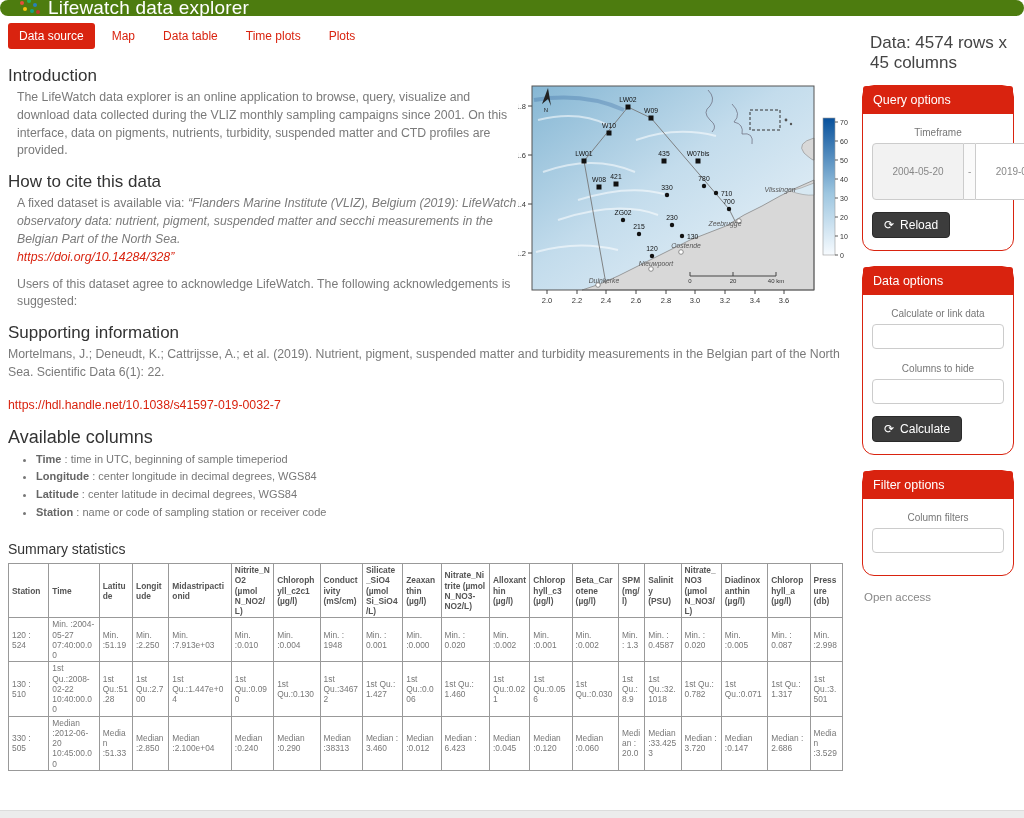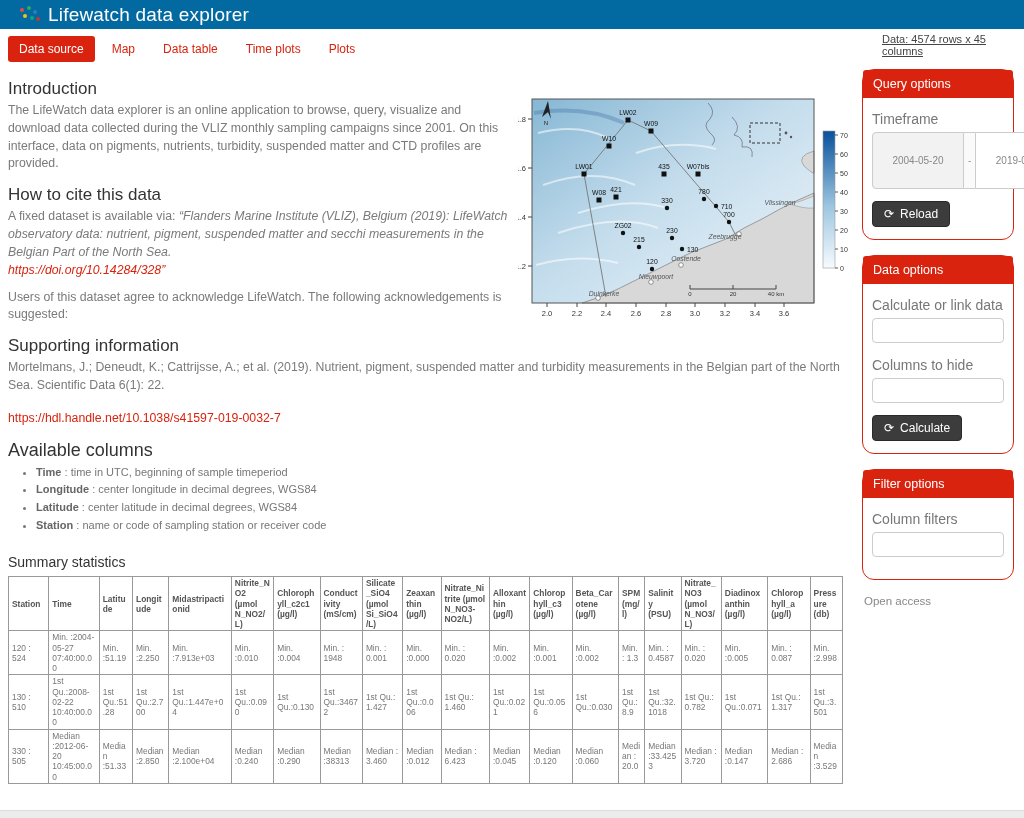--- a/index.html
+++ b/index.html
@@ -1,46 +1,46 @@
 <!DOCTYPE html>
 <html><head>
 <meta charset="utf-8">
 <style>
   html,body{margin:0;padding:0;}
   body{width:1024px;height:818px;position:relative;overflow:hidden;background:#fff;
        font-family:"Liberation Sans",sans-serif;color:#777;font-size:12.3px;}
   
-  .topbar{height:29px;background:#0369a1;display:flex;align-items:center;}
+  .topbar{height:16px;background:#4d7c0f;display:flex;align-items:center;border-radius:13px;}
   .logo{position:relative;width:26px;height:20px;margin-left:16px;}
   .logo i{position:absolute;width:4px;height:4px;border-radius:50%;}
   .title{color:#fff;font-size:19px;margin-left:6px;font-weight:400;letter-spacing:.2px;}
   
   .navtabs{display:flex;gap:6px;padding:7px 6px 5px 8px;}
   .tab{color:#d9230f;font-size:12px;padding:6px 11px;border-radius:3px;cursor:pointer;}
   .tab.active{background:#d9230f;color:#fff;}
   
   .main{position:relative;width:845px;margin-left:8px;}
   h1{font-size:22px;color:#333;font-weight:400;margin:10px 0 2px;}
   h2{font-size:17px;color:#333;font-weight:400;margin:12px 0 3px;}
   h3{font-size:18px;color:#333;font-weight:400;margin:12px 0 3px;}
   p{margin:3px 0 9px;line-height:1.45;color:#7a7a7a;}
-  .narrow{width:500px;}
+  .narrow{width:500px;margin-left:9px;}
   a{color:#d9230f;text-decoration:none;}
   .it{font-style:italic;}
   ul.columns{margin:2px 0 0 28px;padding:0;font-size:11px;color:#777;line-height:1.6;}
   ul.columns b{color:#666;}
   
   .map-panel{position:absolute;top:14px;right:0;width:335px;height:232px;}
   
   .sidebar{position:absolute;top:33px;left:862px;width:152px;}
-  .data-summary{font-size:11px;color:#444;margin:0 0 12px 20px;text-decoration:underline;}
+  .data-summary{font-size:17px;color:#444;margin:0 0 12px 8px;}
   .panel{border:1px solid #d9230f;border-radius:12px;margin-bottom:15px;background:#fff;}
   .panel-head{background:#d9230f;color:#fff;font-size:12.5px;padding:7px 10px;border-radius:3px 3px 0 0;}
   .panel-body{padding:10px 9px 12px;}
-  .ctl-label{font-size:14px;color:#777;margin:3px 0 5px;}
+  .ctl-label{font-size:10px;color:#777;margin:3px 0 5px;text-align:center;}
   .txt{width:100%;box-sizing:border-box;height:25px;border:1px solid #ccc;border-radius:4px;
        font-size:11px;color:#777;padding:2px 6px;font-family:inherit;background:#fff;}
   .date-group{display:flex;align-items:stretch;}
   .date-in{width:58px;height:23px;text-align:center;font-size:10px;color:#888;border:1px solid #ccc;
        font-family:inherit;padding:16px;background:#fff;}
   .date-in.left{border-radius:4px 0 0 4px;background:#f2f2f2;}
   .date-in.right{border-radius:0 4px 4px 0;}
   .date-sep{border-top:1px solid #ccc;border-bottom:1px solid #ccc;background:#fafafa;color:#999;
        font-size:10px;display:flex;align-items:center;padding:0 4px;}
   .btn-dark{background:#3c3c3c;color:#fff;border:1px solid #2a2a2a;border-radius:4px;

